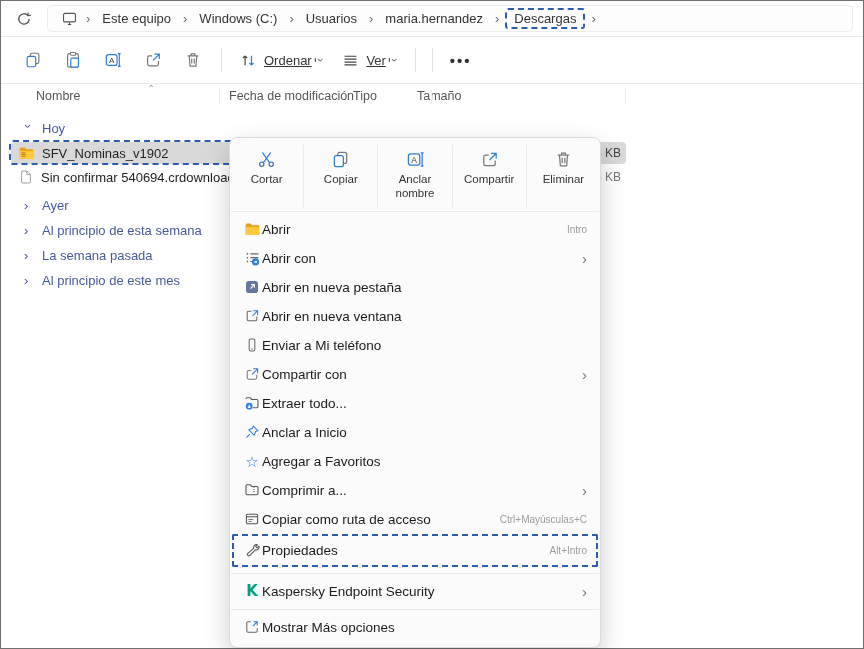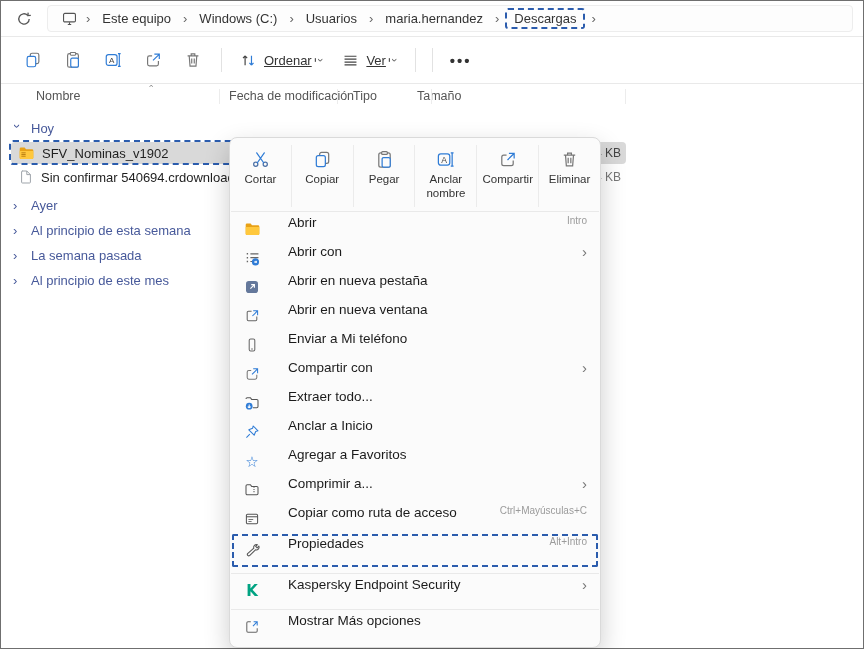--- a/index.html
+++ b/index.html
@@ -24,35 +24,35 @@
   .dots { font-size:15px; letter-spacing:2px; color:#333; font-weight:bold; }
 
   
   .colheaders { position:relative; height:25px; font-size:12.5px; color:#555; }
   .colheaders .col { position:absolute; top:5px; white-space:nowrap; }
   .col-div { position:absolute; top:5px; width:1px; height:15px; background:#ececec; }
   .sort-caret { position:absolute; left:148px; top:-3px; font-size:9px; color:#777; display:inline-block; transform:rotate(-90deg); }
 
   
   .filelist { position:relative; padding-top:8px; font-size:13px; color:#1f1f1f; }
-  .group { height:23px; display:flex; align-items:center; padding-left:12px; gap:9px; color:#47599a; margin-bottom:2px; }
+  .group { height:23px; display:flex; align-items:center; padding-left:23px; gap:9px; color:#47599a; margin-bottom:2px; }
   .gchev { color:#47599a; font-size:13px; display:inline-block; width:9px; }
   .gchev.open { transform:rotate(90deg); }
   .file-row { position:relative; height:22px; margin:1px 0 2px 10px; width:615px; display:flex; align-items:center; border-radius:4px; padding-left:7px; gap:7px; }
   .file-row.selected { background:#d9d9d9; }
   .file-size { position:absolute; right:5px; top:4px; color:#444; font-size:12px; }
   .row-annot { position:absolute; left:-2px; top:-2px; width:229px; height:25px; border:2px dashed #2b5cad; border-radius:4px; pointer-events:none; }
 
   
   .context-menu { position:absolute; left:228px; top:136px; width:372px; background:#fbfbfb; border:1px solid #dadada; border-radius:8px; box-shadow:0 10px 26px rgba(0,0,0,.20); z-index:5; padding-bottom:5px; }
   .qa-row { display:flex; padding:7px 0 1px; }
   .qa { flex:1; display:flex; flex-direction:column; align-items:center; gap:4px; padding:5px 2px 6px; border-right:1px solid #ebebeb; font-size:11.5px; color:#333; text-align:center; line-height:1.2; min-height:56px; }
   .qa:last-child { border-right:none; }
   .menu-sep { height:1px; background:#e9e9e9; margin:3px 1px; }
-  .mi { height:29px; display:flex; padding:0 13px; gap:27px; font-size:13.5px; color:#1b1b1b; }
+  .mi { height:29px; display:flex; align-items:center; padding:0 13px; gap:1px; font-size:13.5px; color:#1b1b1b; }
   .mi .ico { width:18px; display:flex; justify-content:center; align-items:center; flex:0 0 auto; }
   .mi .lbl { flex:1; white-space:nowrap; }
   .mi .sc { font-size:10px; color:#9b9b9b; }
   .mi .sub { color:#777; font-size:15px; line-height:1; }
   .hl-annot { border:2px dashed #2b5cad; border-radius:2px; margin:0 2px; }
   .hl-annot .mi { padding:0 9px; }
 
   .star-ico { color:#2f7cd6; font-size:15px; line-height:1; }
   .kasp { color:#00a382; font-weight:bold; font-size:15px; font-family:"DejaVu Sans", sans-serif; line-height:1; }
   svg { display:block; }
@@ -240,30 +240,20 @@
           <svg width="19" height="19" viewBox="0 0 20 20" fill="none" stroke-width="1.3">
             <rect x="7" y="2.5" width="9.5" height="11.5" rx="2" stroke="#777"></rect>
             <rect x="3.5" y="6" width="9.5" height="11.5" rx="2" stroke="#2f7cd6" fill="#fbfbfb"></rect>
           </svg>
         </span>
         <span>Copiar</span>
       </div>
       <div class="qa">
         <span>
           <svg width="19" height="19" viewBox="0 0 20 20" fill="none" stroke-width="1.3">
-            <rect x="4" y="3" width="12" height="15" rx="2" stroke="#777"></rect>
-            <rect x="7" y="1.7" width="6" height="3" rx="1" stroke="#777" fill="#fbfbfb"></rect>
-            <rect x="7.5" y="8" width="8.5" height="10" rx="1.5" stroke="#2f7cd6" fill="#fbfbfb"></rect>
-          </svg>
-        </span>
-        <span>Pegar</span>
-      </div>
-      <div class="qa">
-        <span>
-          <svg width="19" height="19" viewBox="0 0 20 20" fill="none" stroke-width="1.3">
             <rect x="2.5" y="4" width="12" height="12" rx="2.5" stroke="#2f7cd6"></rect>
             <text x="8.5" y="13.3" font-size="9" fill="#444" text-anchor="middle" font-family="sans-serif">A</text>
             <path d="M17 3v14M15.5 3h3M15.5 17h3" stroke="#2f7cd6"></path>
           </svg>
         </span>
         <span>Anclar nombre</span>
       </div>
       <div class="qa">
         <span>
           <svg width="19" height="19" viewBox="0 0 20 20" fill="none" stroke-width="1.3">

